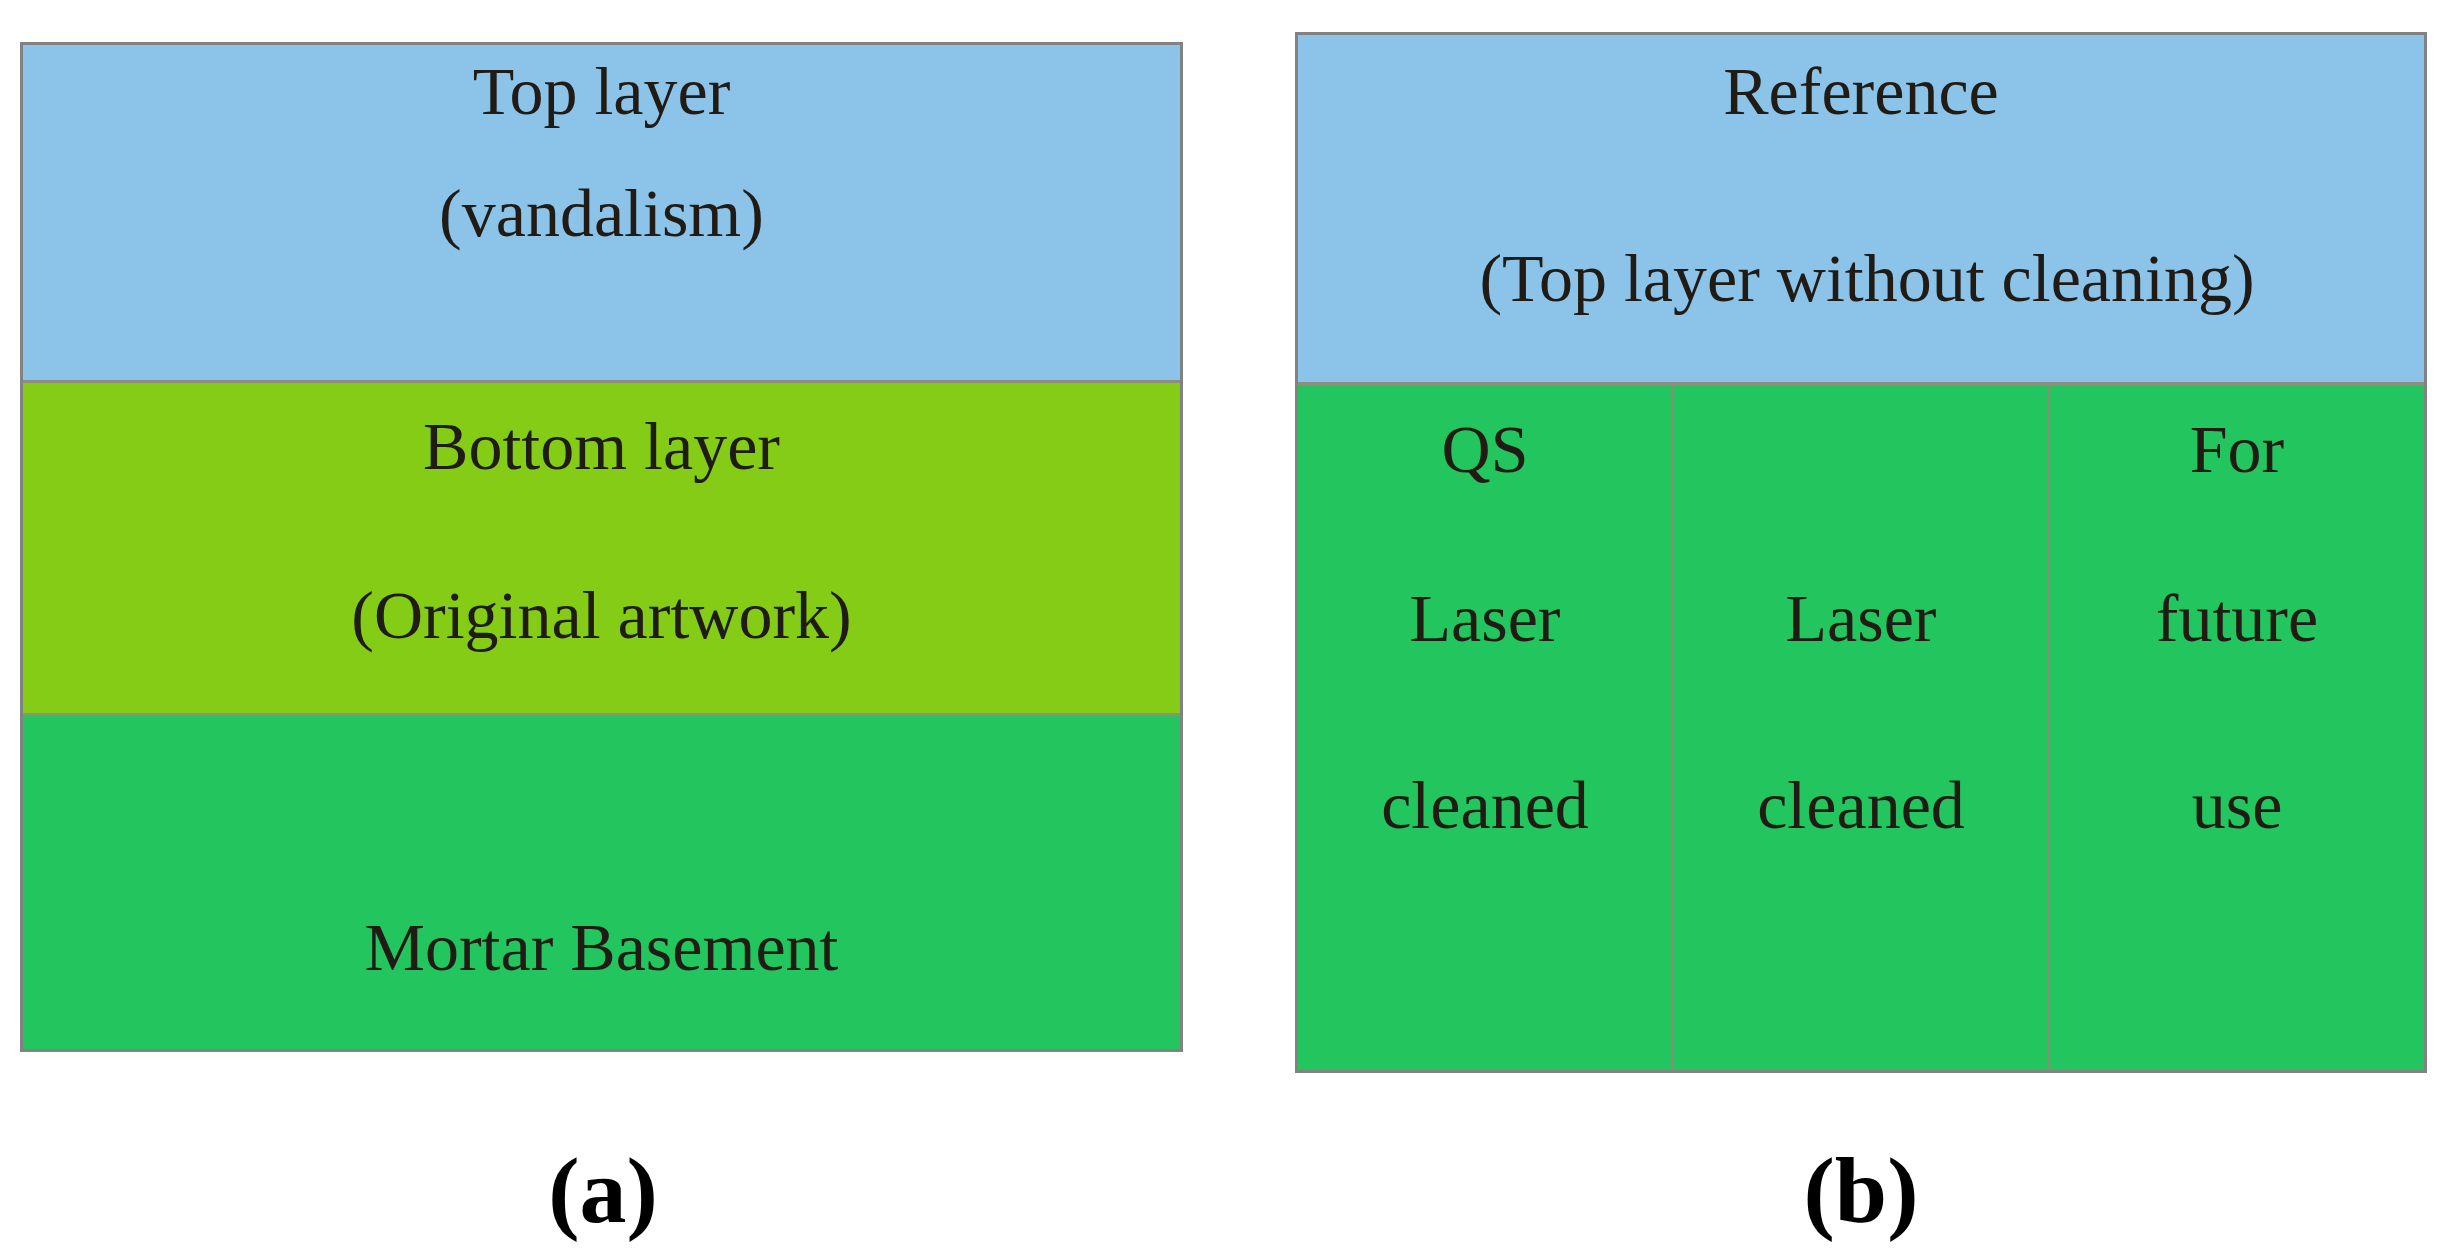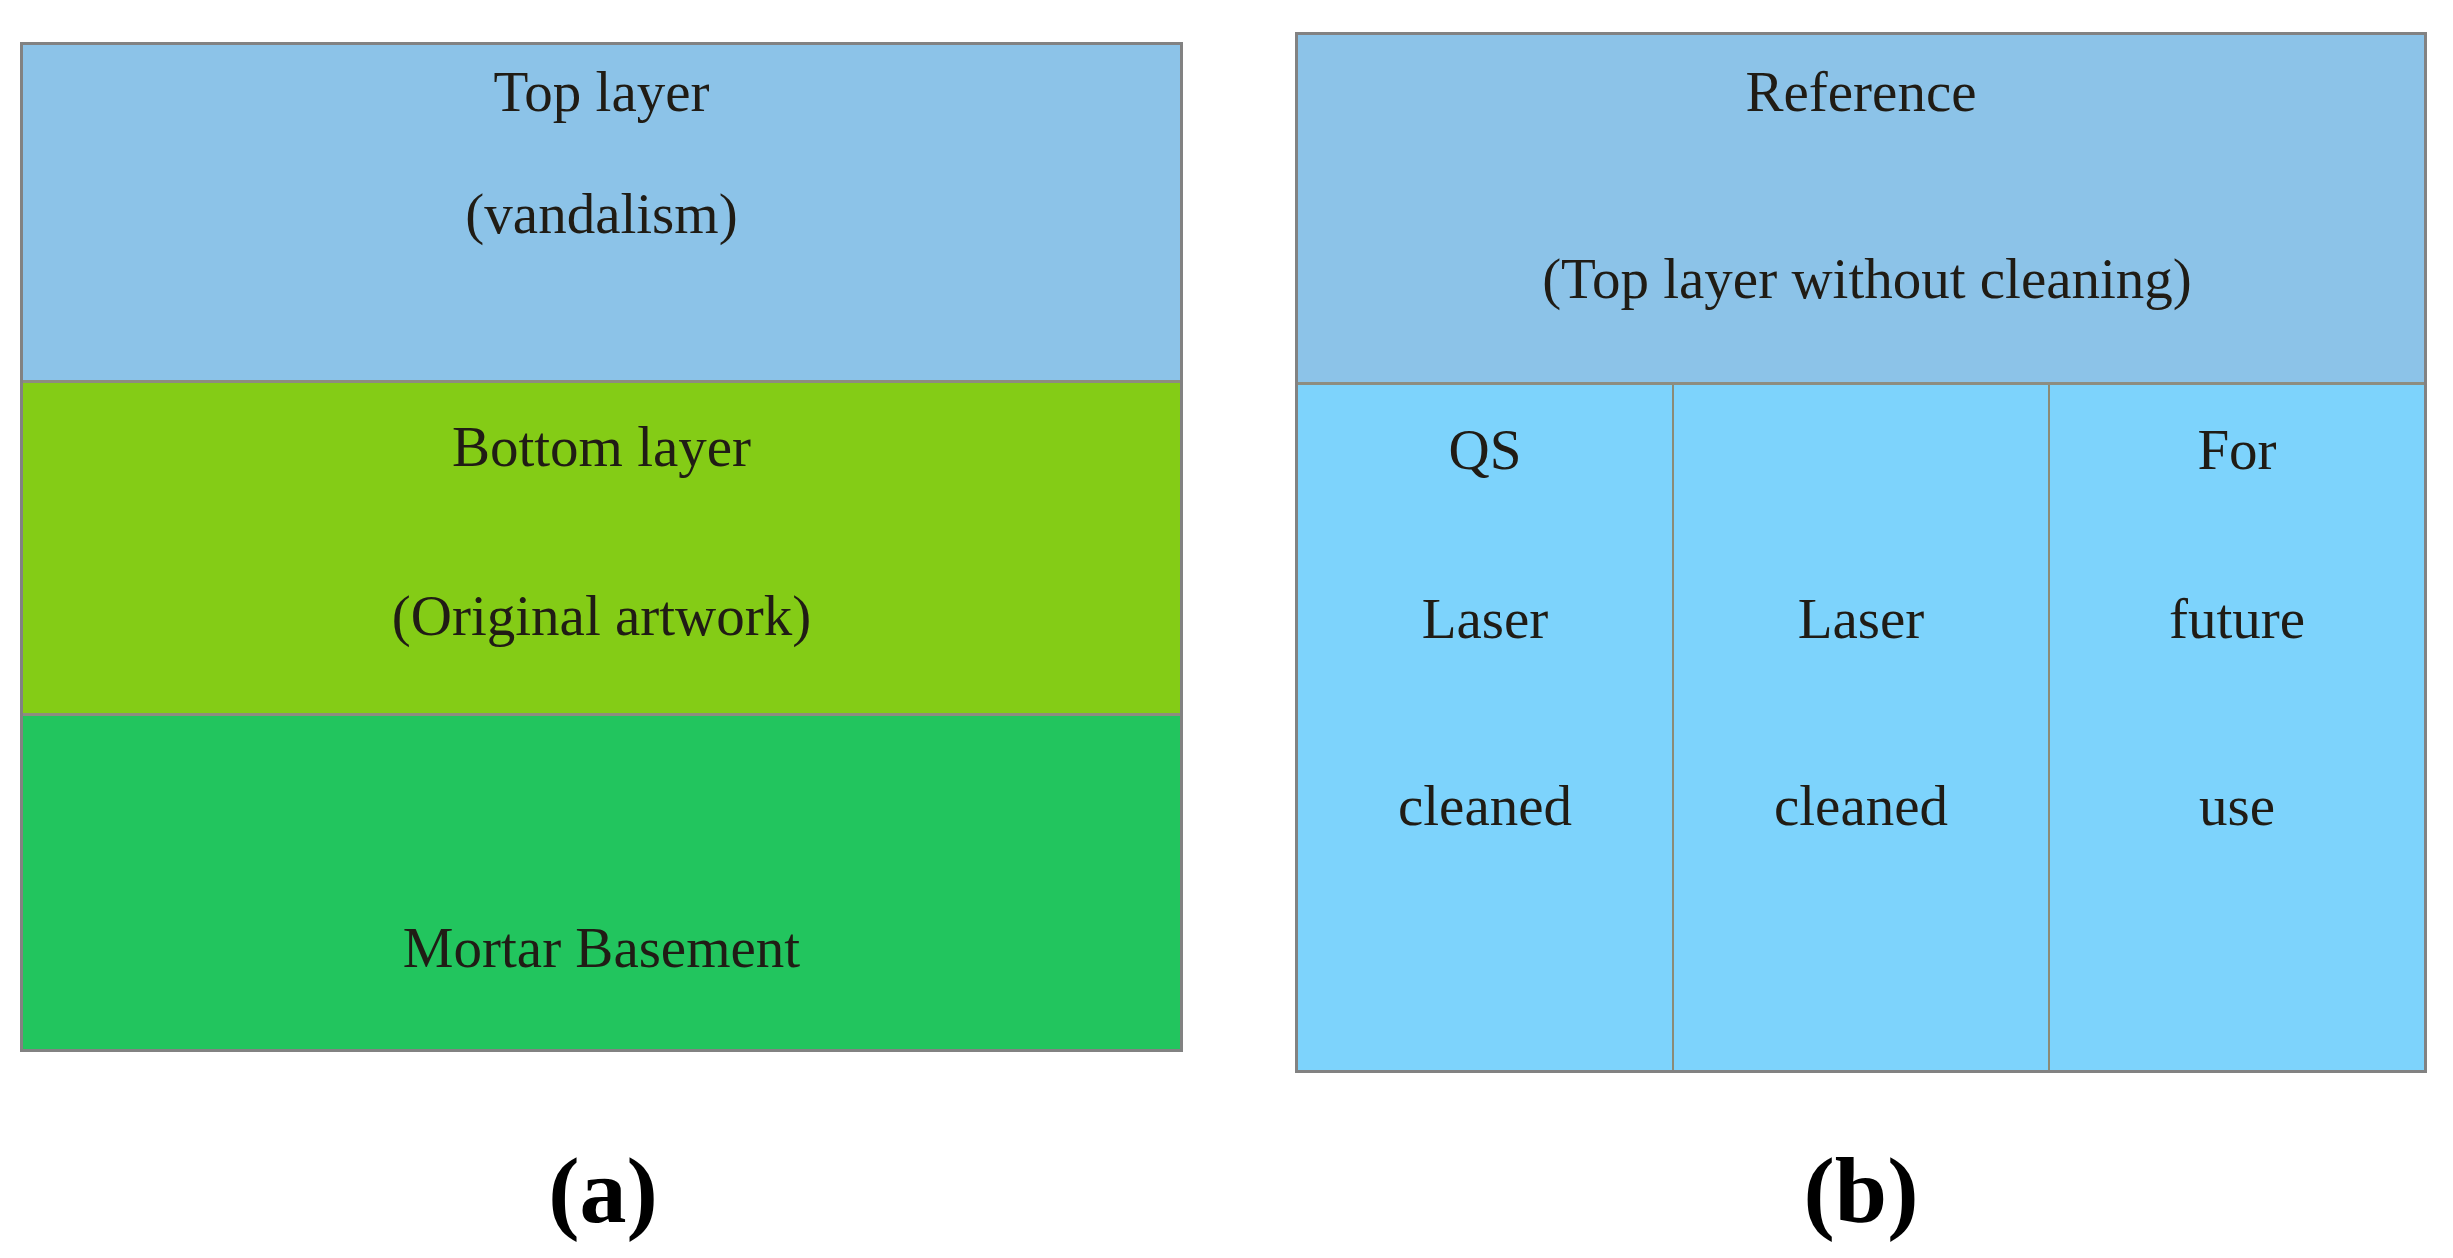--- a/index.html
+++ b/index.html
@@ -32,21 +32,21 @@
   .band { position: relative; box-sizing: border-box; }
   .band-blue-a   { height: 33.4%; background: #8cc3e8; }
   .band-yellow-a { height: 33.1%; background: #84cc16; border-top: 3px solid #8d8d80; }
   .band-gray-a   { flex: 1;       background: #22c55e; border-top: 3px solid #8d8d80; }
 
   .tline {
     position: absolute;
     left: 0;
     right: 0;
     text-align: center;
-    font-size: 57px;
+    font-size: 68px;
     line-height: 1;
     transform: translateY(-50%);
     white-space: nowrap;
   }
   
   .a-top-1 { top: 46px;  }
   .a-top-2 { top: 168px; }
   .a-mid-1 { top: 63px;  }
   .a-mid-2 { top: 232px; }
   .a-bot-1 { top: 231px; }
@@ -68,21 +68,21 @@
     height: 33.5%;
     background: #8cc3e8;
   }
   .b-head-1 { top: 56px;  }
   .b-head-2 { top: 243px; margin-left: 12px; }
 
   .b-body {
     flex: 1;
     display: flex;
     flex-direction: row;
-    background: #7dd3fc;
+    background: #22c55e;
     border-top: 3px solid #8d8d80;
   }
   .b-col {
     position: relative;
     flex: 1;
     box-sizing: border-box;
   }
   .b-col + .b-col { border-left: 2px solid #8b8b76; }
   .b-row-1 { top: 64px;  }
   .b-row-2 { top: 233px; }

